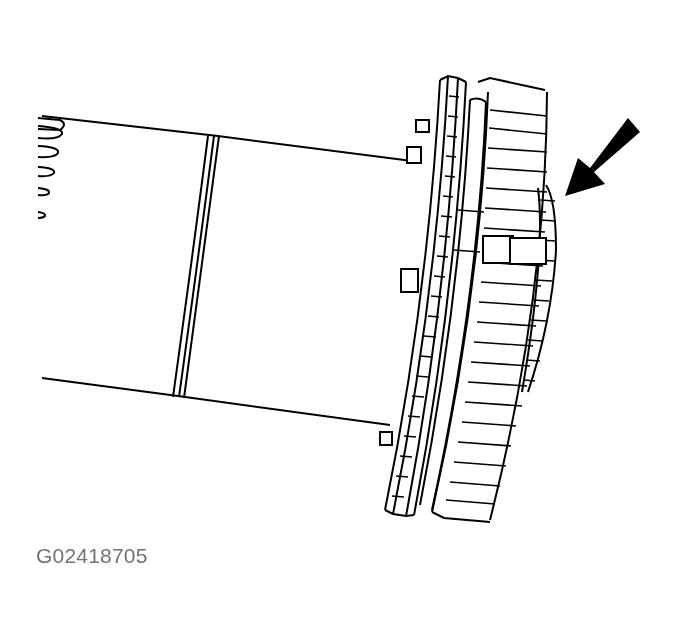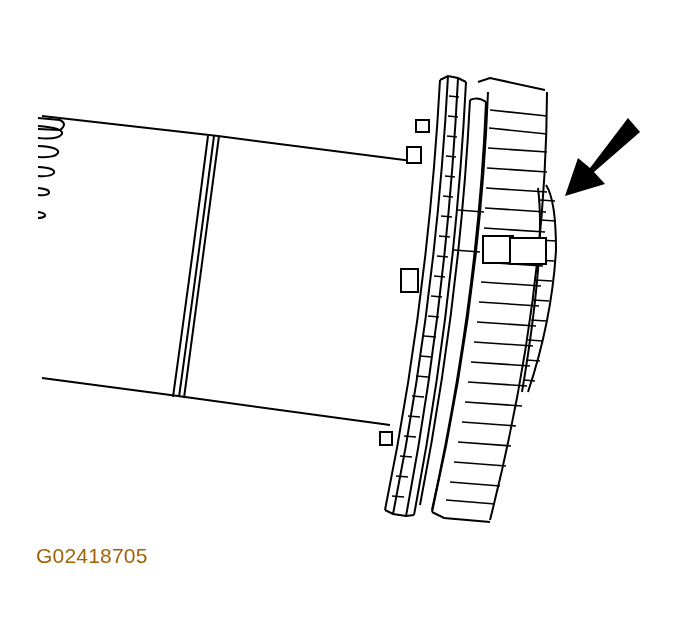--- a/index.html
+++ b/index.html
@@ -1,21 +1,21 @@
 <!DOCTYPE html>
 <html><head>
   <meta charset="utf-8">
   <style>
     html, body { margin: 0; padding: 0; background: #ffffff; }
     body { width: 679px; height: 643px; position: relative; overflow: hidden; }
     #figure { position: absolute; left: 0; top: 0; width: 679px; height: 643px; }
     #figure-id {
       position: absolute; left: 36px; top: 544px;
       font-family: "Liberation Sans", sans-serif; font-size: 21px; font-weight: normal;
-      color: #a16207; letter-spacing: 0.2px;
+      color: #737373; letter-spacing: 0.2px;
     }
     svg .ln { fill: none; stroke: #000; stroke-width: 2; stroke-linejoin: miter; }
     svg .thin { fill: none; stroke: #000; stroke-width: 1.6; }
     svg .box { fill: #fff; stroke: #000; stroke-width: 2; }
   </style>
 </head>
 <body>
 
 <svg id="figure" viewBox="0 0 679 643" xmlns="http://www.w3.org/2000/svg">
 

